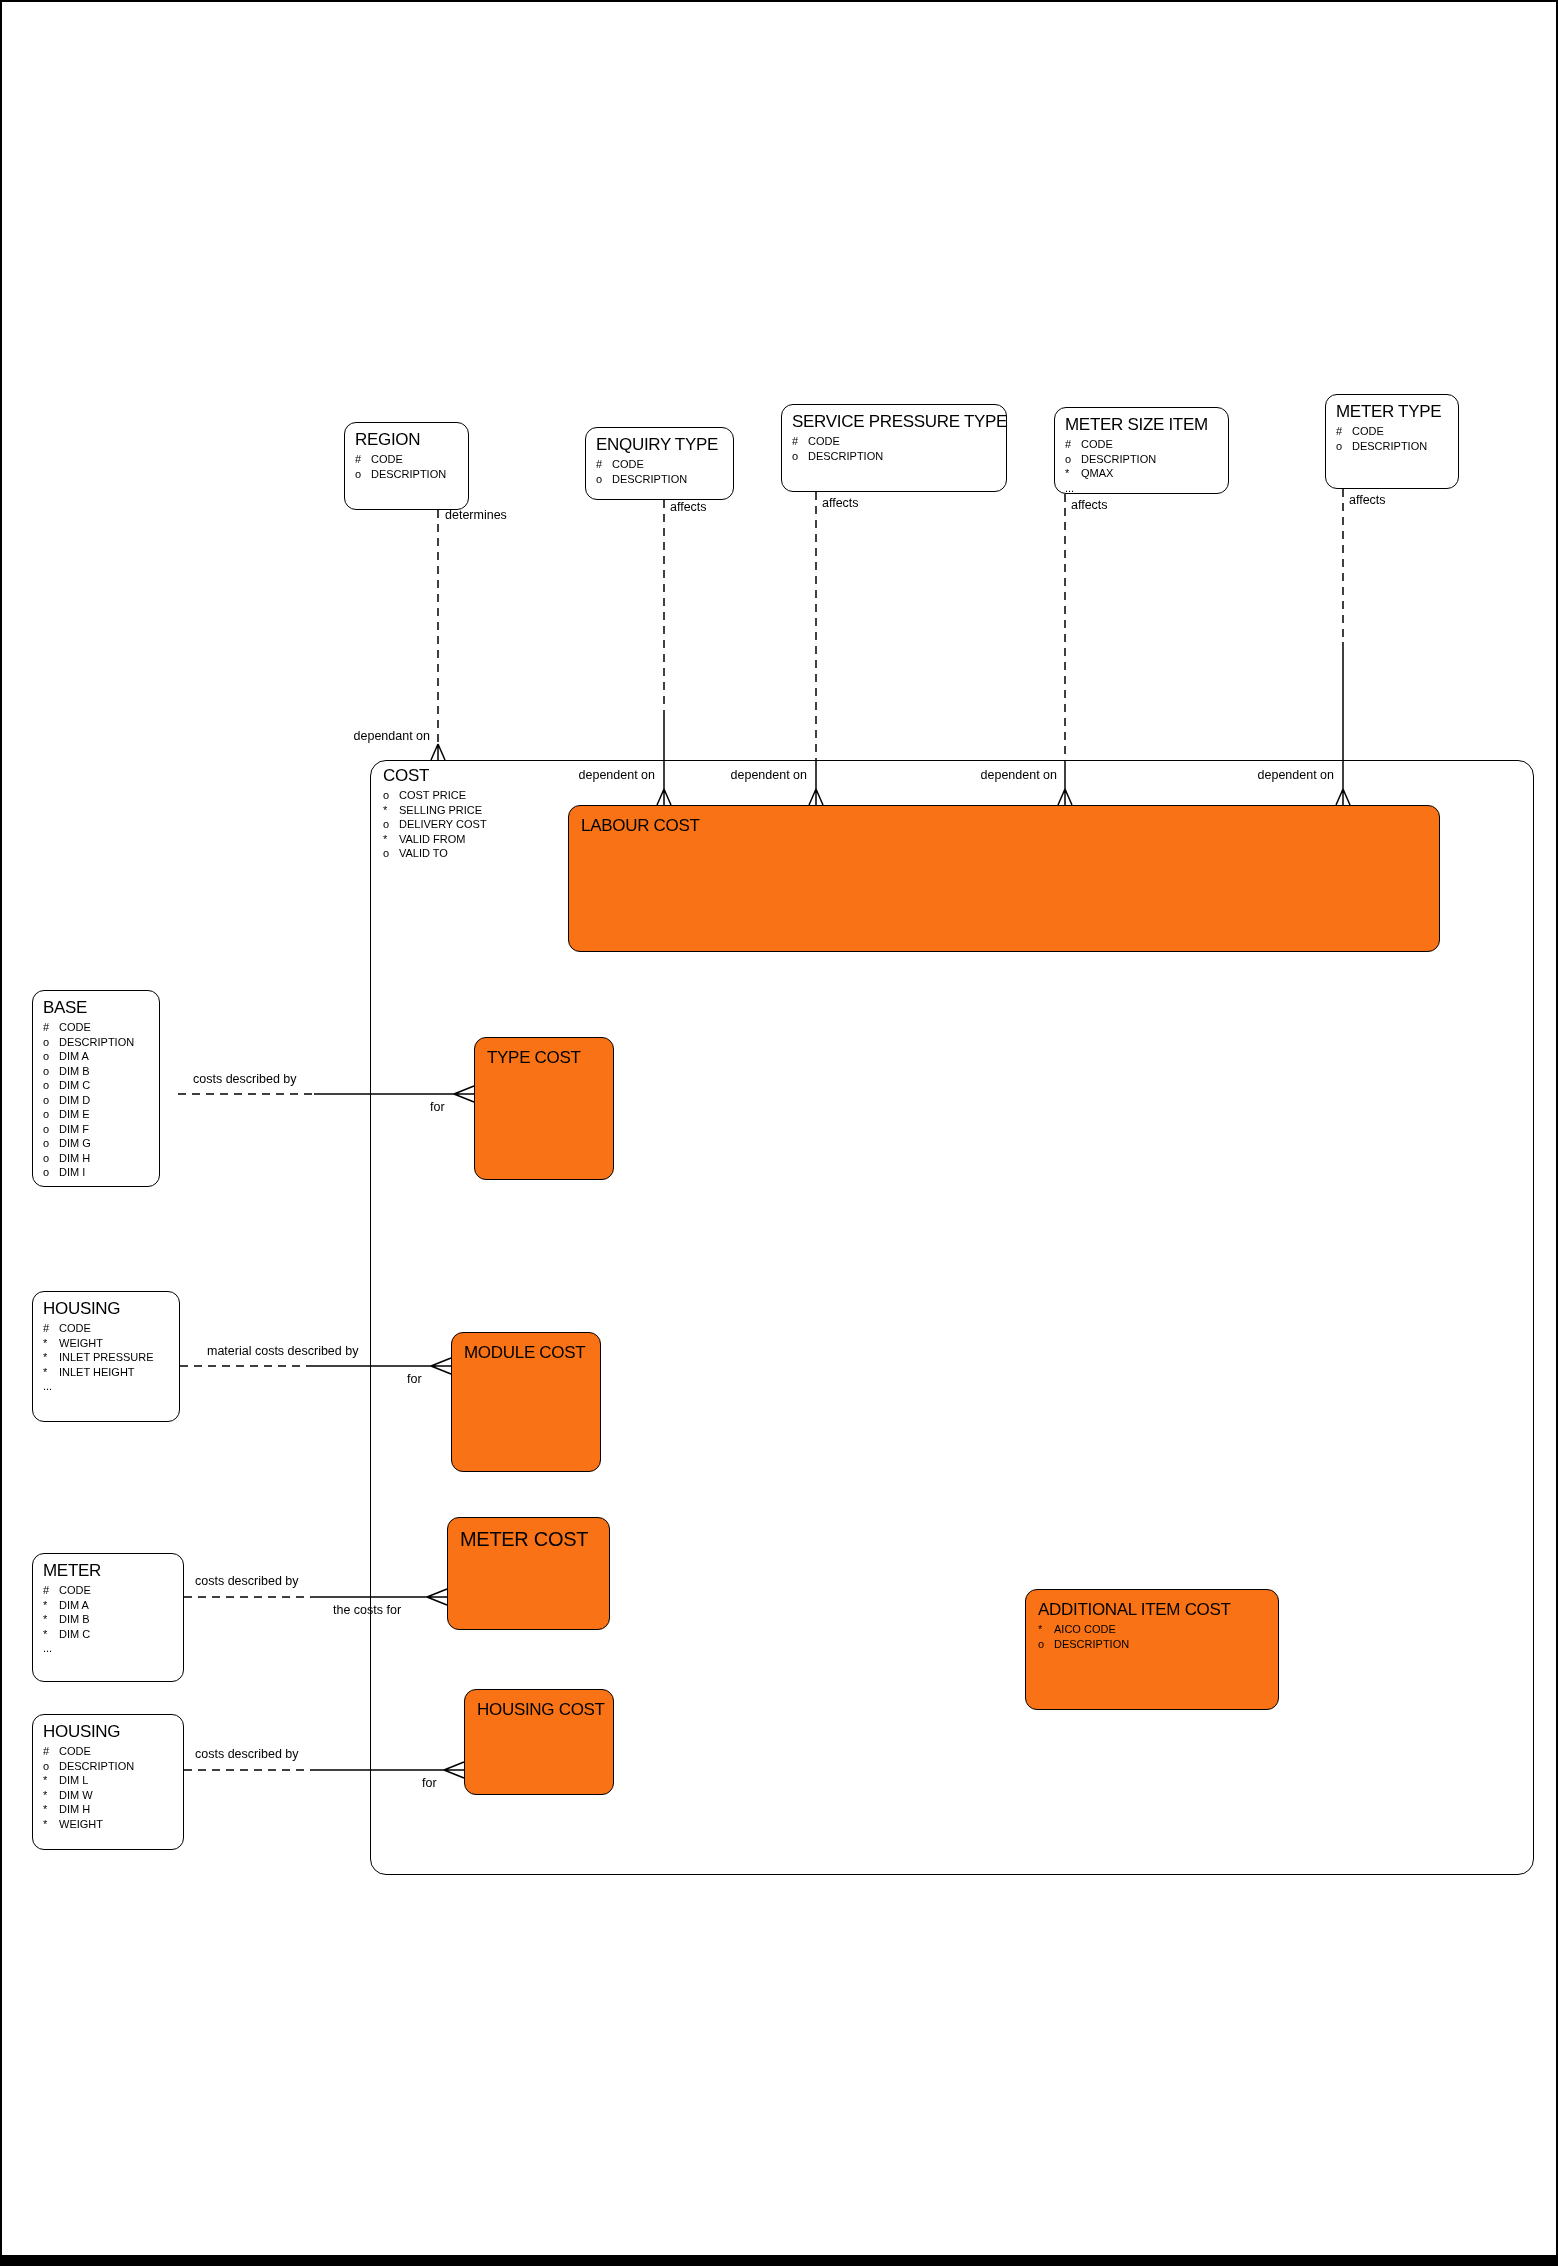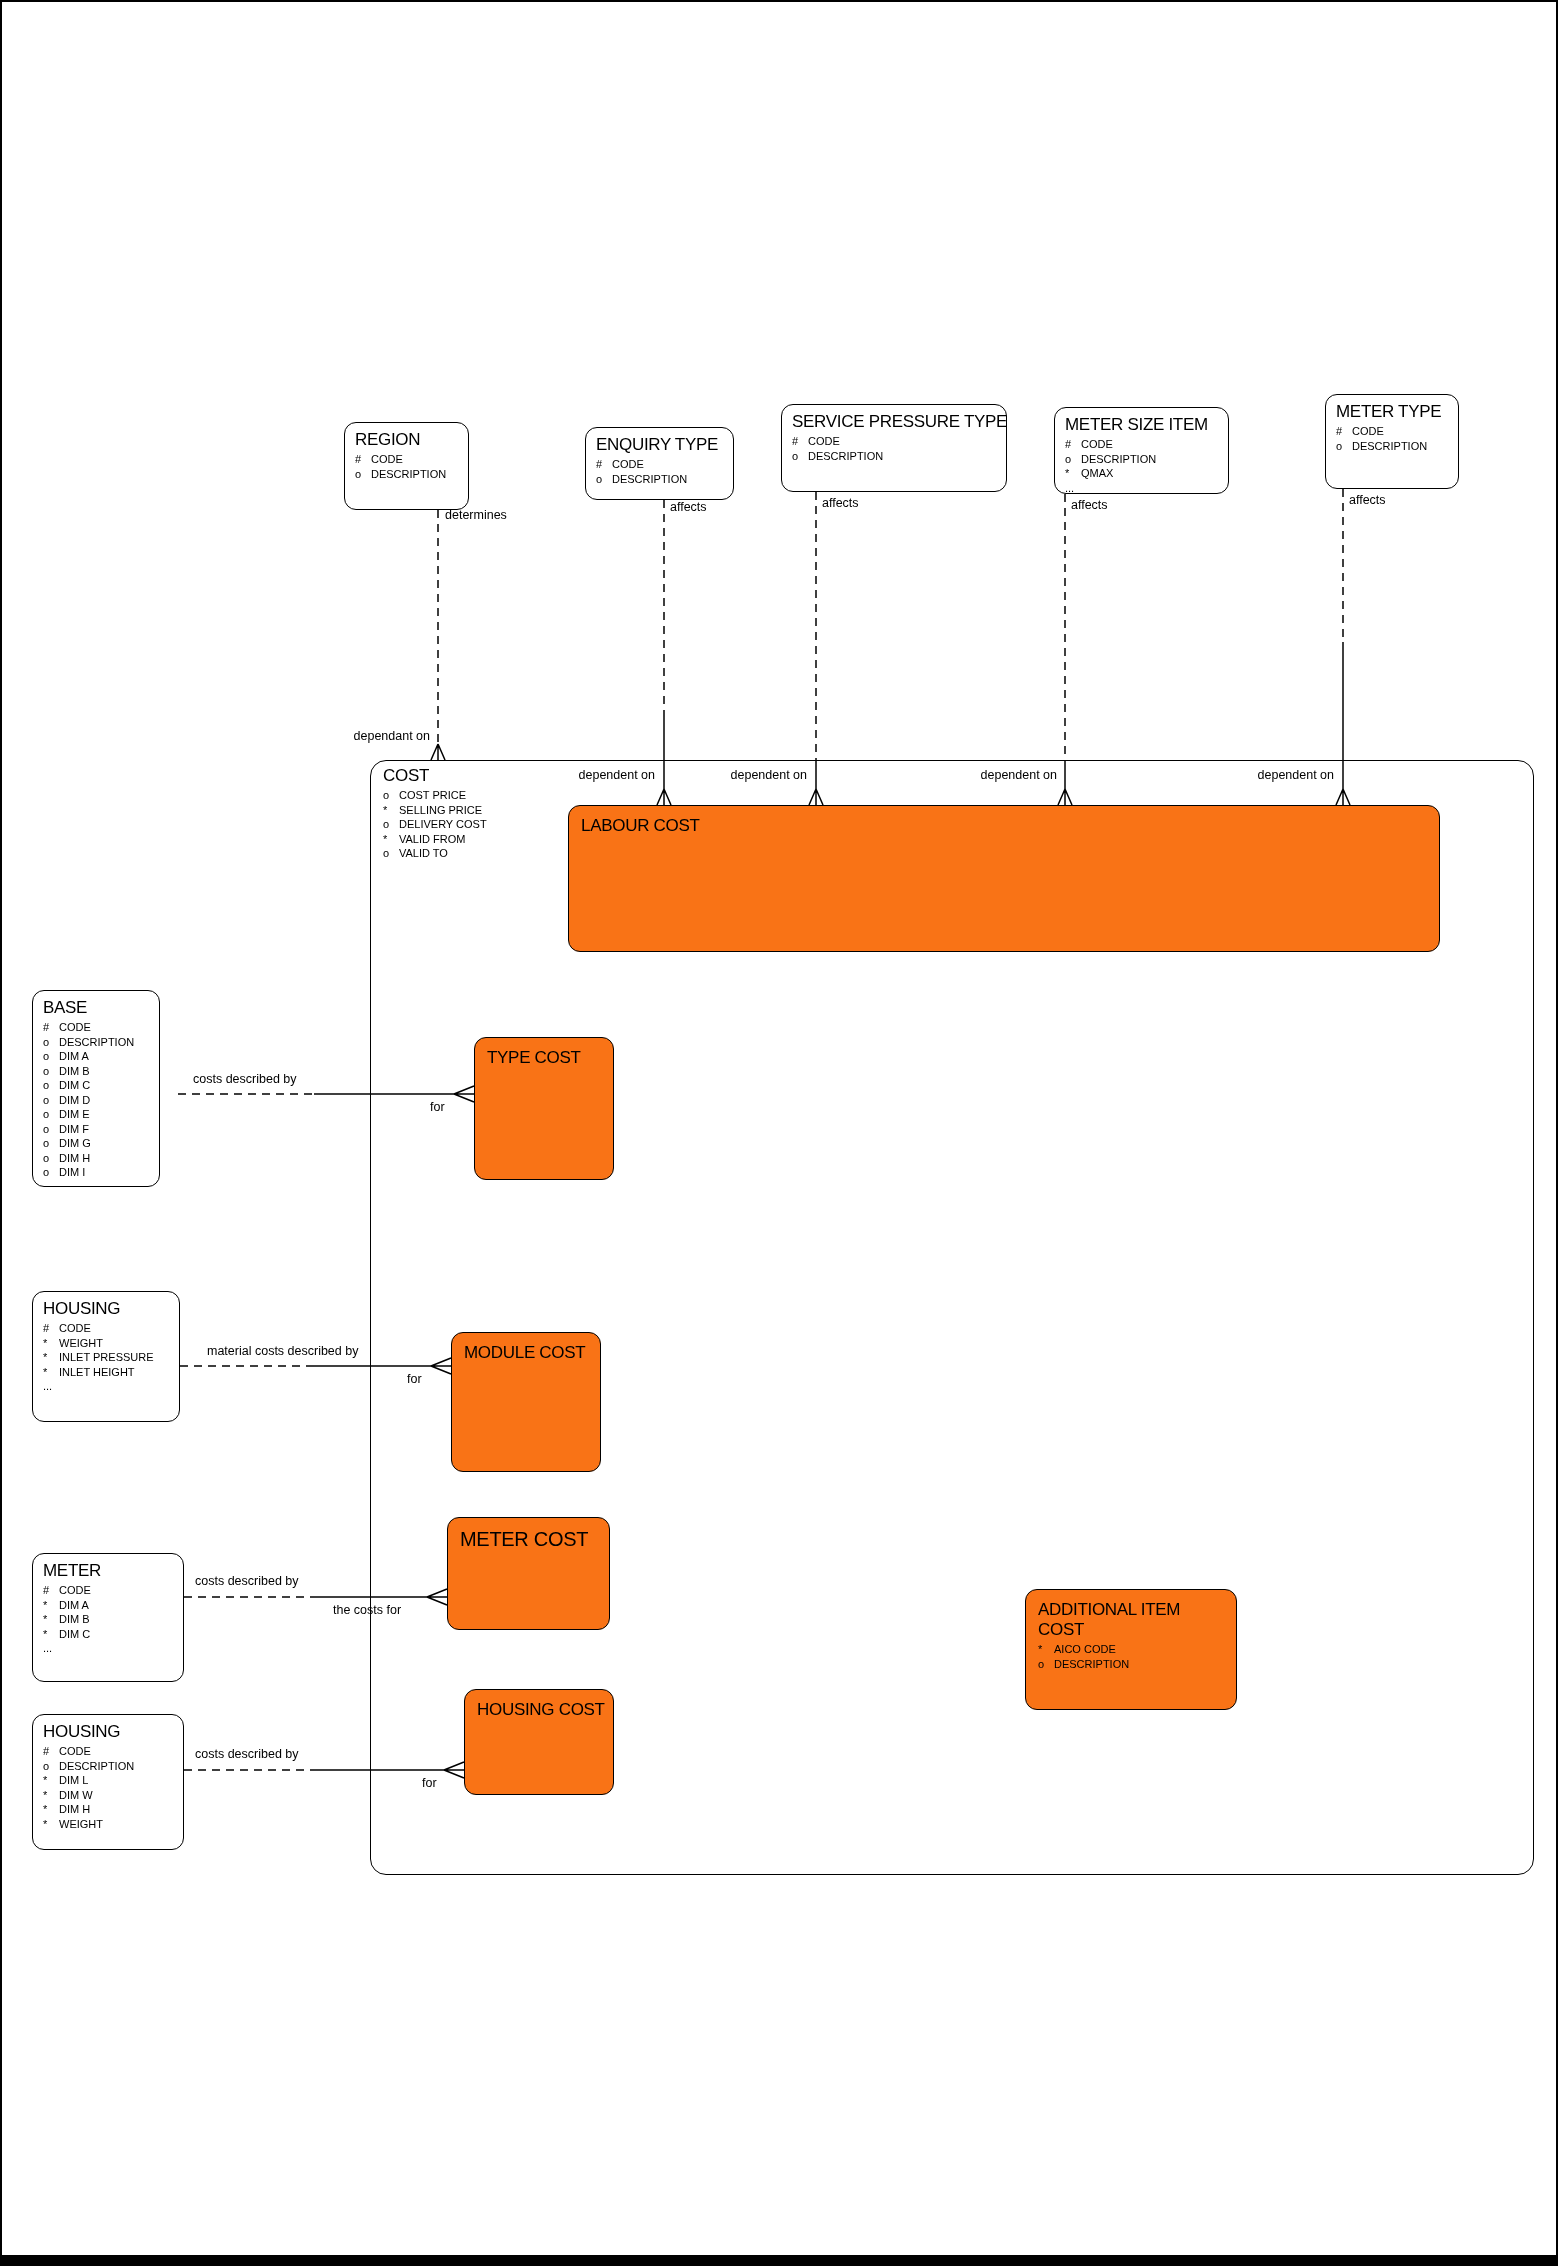--- a/index.html
+++ b/index.html
@@ -146,21 +146,21 @@
   </div>
   <div class="costbox" style="left:449px; top:1330px; width:150px; height:140px;">
     <div class="title" style="font-size:17px; letter-spacing:-0.3px;">MODULE COST</div>
   </div>
   <div class="costbox" style="left:445px; top:1515px; width:163px; height:113px;">
     <div class="title" style="font-size:20px; letter-spacing:-0.3px;">METER COST</div>
   </div>
   <div class="costbox" style="left:462px; top:1687px; width:150px; height:106px;">
     <div class="title" style="font-size:17px; letter-spacing:-0.3px;">HOUSING COST</div>
   </div>
-  <div class="costbox" style="left:1023px; top:1587px; width:212px; height:121px;">
+  <div class="costbox" style="left:1023px; top:1587px; width:254px; height:121px;">
     <div class="title" style="font-size:17px; letter-spacing:-0.3px; margin-bottom:2px;">ADDITIONAL ITEM COST</div>
     <div class="attr">
         <span class="tag">*</span>
         <span>AICO CODE</span>
       </div>
     <div class="attr">
         <span class="tag">o</span>
         <span>DESCRIPTION</span>
       </div>
   </div>

